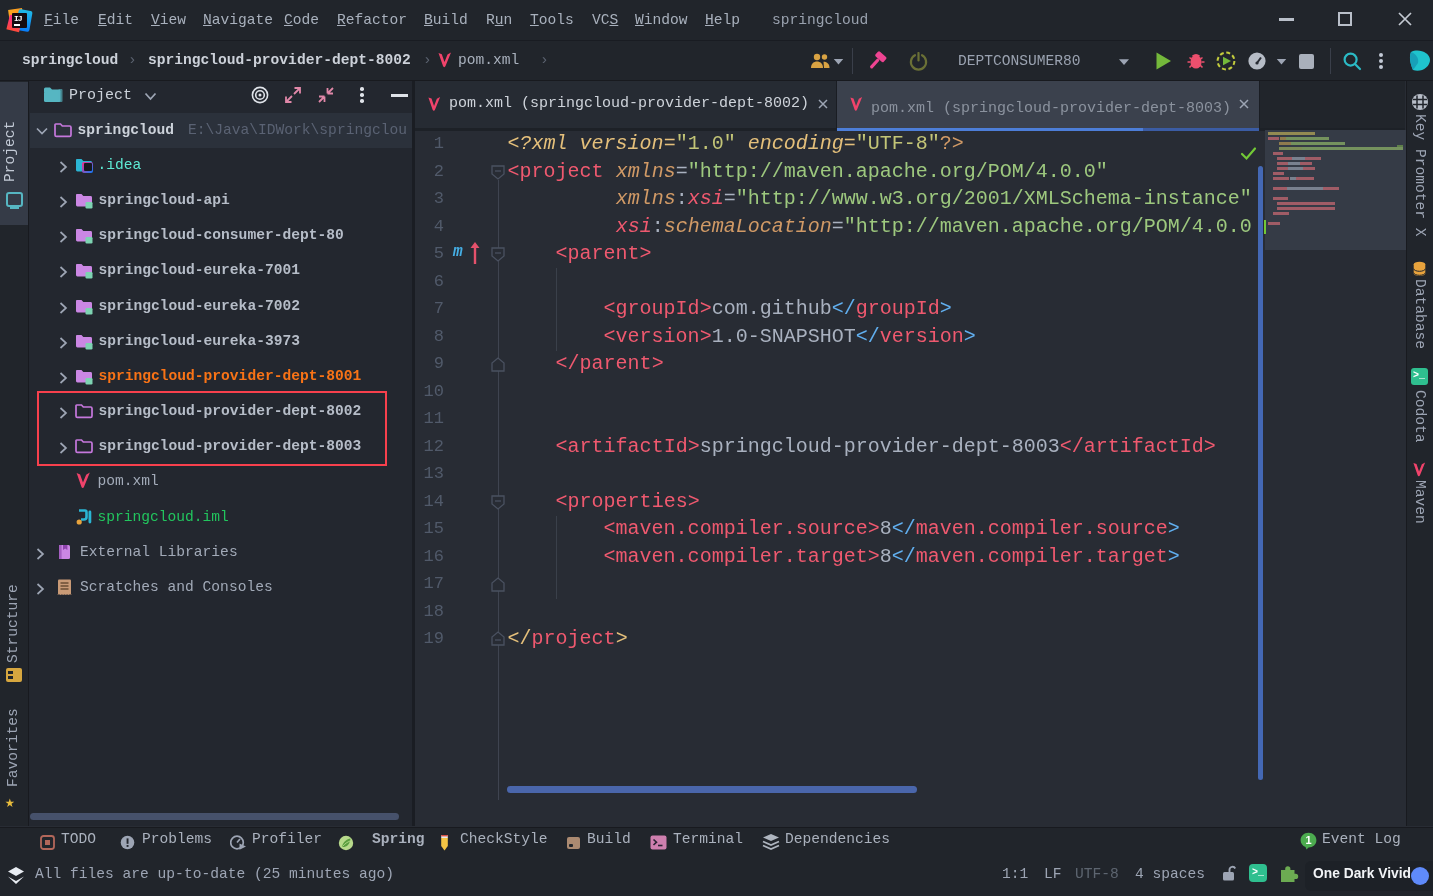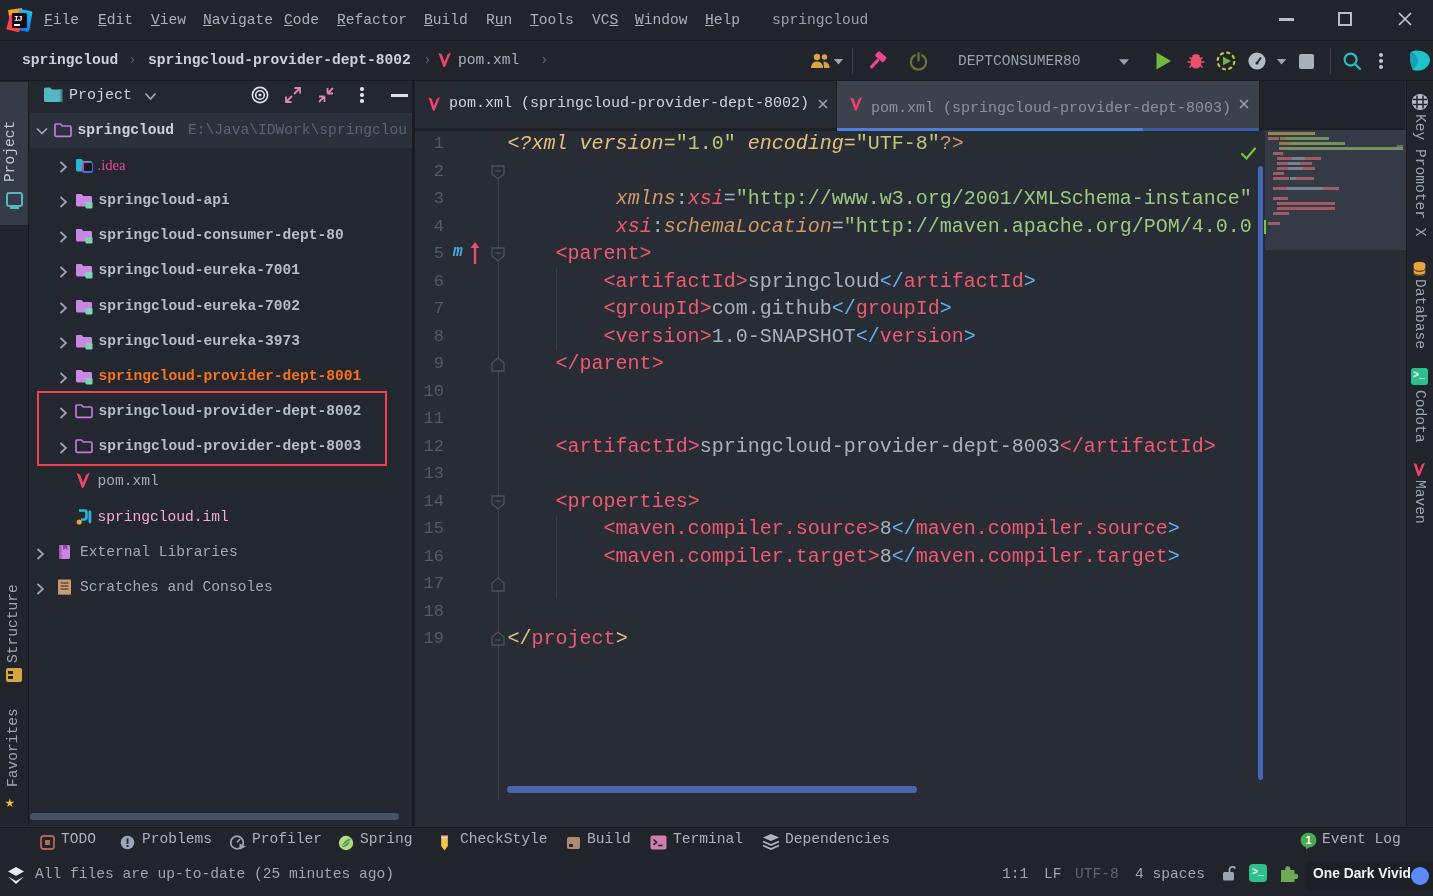--- a/index.html
+++ b/index.html
@@ -194,21 +194,21 @@
 
   <div class="row" style="top:147.9px;">
     <svg class="ab" style="left:30px;top:13px;" width="9" height="12" viewBox="0 0 9 12">
         <path d="M1.5 1 L7 6 L1.5 11" fill="none" stroke="#9da5b4" stroke-width="1.7"></path>
       </svg>
     <svg class="ab" style="left:46px;top:9px;" width="18" height="16" viewBox="0 0 18 16">
       <path d="M1.8 2 L6.5 2 L8.3 4 L15.6 4 Q17 4 17 5.4 L17 13 Q17 14.4 15.6 14.4 L2.4 14.4 Q1 14.4 1 13 L1 3 Q1 2 1.8 2 Z" fill="#2bb5d4" stroke="none"></path>
     </svg>
     <div class="ab" style="left:53px;top:14px;width:11px;height:11px;border-radius:2px;background:linear-gradient(135deg,#fe2d8a,#087cfa);"></div>
     <div class="ab" style="left:55px;top:15.5px;width:8px;height:8px;background:#16191f;border-radius:1px;"></div>
-    <span class="ab" style="left:68.5px;top:9px;color:#ec4899;font-family:Liberation Serif, serif;">.idea</span>
+    <span class="ab" style="left:68.5px;top:9px;color:#5eead4;">.idea</span>
   </div>
 
   <div class="row" style="top:183px;">
     <svg class="ab" style="left:30px;top:13px;" width="9" height="12" viewBox="0 0 9 12">
         <path d="M1.5 1 L7 6 L1.5 11" fill="none" stroke="#9da5b4" stroke-width="1.7"></path>
       </svg>
     <svg class="ab" style="left:46px;top:9px;" width="19" height="17" viewBox="0 0 19 17">
       <path d="M1.8 2 L6.5 2 L8.3 4 L15.6 4 Q17 4 17 5.4 L17 13 Q17 14.4 15.6 14.4 L2.4 14.4 Q1 14.4 1 13 L1 3 Q1 2 1.8 2 Z" fill="#cb87e4"></path>
       <rect x="10.5" y="10" width="7" height="6.5" rx="1.2" fill="#7ed3b2"></rect>
     </svg>
@@ -287,21 +287,21 @@
         <path d="M1.5 2 L6 15 C6.5 16.5 8 16.5 8.5 15 L14 1.5 L10.5 3.5 L7.5 11 L4.8 3.2 Z" fill="#f0436b"></path>
       </svg>
     <span class="ab" style="left:68.5px;top:9px;color:#a2aab8;">pom.xml</span>
   </div>
   <div class="row" style="top:499.5px;">
     <svg class="ab" style="left:46px;top:9px;" width="18" height="17" viewBox="0 0 18 17">
       <path d="M4 1.5 L10 1.5 Q11.5 1.5 11.5 3.5 L11.5 8 Q11.5 10.5 9 10.5 L6 10.5" fill="none" stroke="#2bb5d4" stroke-width="2.6"></path>
       <rect x="13.5" y="1.5" width="2.8" height="13" rx="1.4" fill="#2bb5d4"></rect>
       <circle cx="4.2" cy="13" r="2.6" fill="#e8a33d"></circle>
     </svg>
-    <span class="ab" style="left:68.5px;top:9px;color:#f9a8d4;">springcloud.iml</span>
+    <span class="ab" style="left:68.5px;top:9px;color:#22c55e;">springcloud.iml</span>
   </div>
   <div class="row" style="top:534.6px;">
     <svg class="ab" style="left:7px;top:13px;" width="9" height="12" viewBox="0 0 9 12">
         <path d="M1.5 1 L7 6 L1.5 11" fill="none" stroke="#9da5b4" stroke-width="1.7"></path>
       </svg>
     <svg class="ab" style="left:27px;top:8px;" width="18" height="18" viewBox="0 0 18 18">
       <path d="M3 2 L12.5 2 Q14 2 14 3.5 L14 14.5 Q14 16 12.5 16 L3 16 Z" fill="#cb87e4"></path>
       <rect x="3" y="2" width="2.6" height="14" fill="#a55fc2"></rect>
       <path d="M7 2 L7 7 L9.2 5.4 L11.4 7 L11.4 2 Z" fill="#8e44ad"></path>
     </svg>
@@ -346,24 +346,24 @@
     </svg>
   <div class="ab" style="left:415px;top:47px;width:422px;height:3.5px;background:#1d2127;"></div>
   <div class="ab" style="left:1259px;top:47px;width:146px;height:3.5px;background:#1d2127;"></div>
   <div class="ab" style="left:837px;top:47px;width:306px;height:3.5px;background:#4d7ed8;"></div>
   <div class="ab" style="left:1143px;top:47px;width:116px;height:3.5px;background:#3b5ca4;"></div>
 </div>
 
 <div class="ab" style="left:415px;top:131px;width:990px;height:695px;background:#282c34;" id="editor"></div>
 <div id="code" class="ab" style="left:0;top:0;width:1263px;height:826px;overflow:hidden;">
   <div class="cl" style="top:130.2px;"><span class="yel"><span class="i">&lt;?xml version</span>=<span style="color:#c3c577;">"1.0"</span> <span class="i">encoding</span>=<span style="color:#c3c577;">"UTF-8"</span><span class="org">?&gt;</span></span></div>
+  <div class="cl" style="top:157.7px;"><span class="red">&lt;project </span><span class="org i">xmlns</span><span class="fg">=</span><span class="grn">"http://maven.apache.org/POM/4.0.0"</span></div>
   <div class="cl" style="top:185.2px;">         <span class="org i">xmlns</span><span class="fg">:</span><span class="red i">xsi</span><span class="fg">=</span><span class="grn">"http://www.w3.org/2001/XMLSchema-instance"</span></div>
   <div class="cl" style="top:212.7px;">         <span class="red i">xsi</span><span class="fg">:</span><span class="org i">schemaLocation</span><span class="fg">=</span><span class="grn">"http://maven.apache.org/POM/4.0.0 ht</span></div>
   <div class="cl" style="top:240.2px;">    <span class="red">&lt;parent&gt;</span></div>
-  <div class="cl" style="top:267.7px;">        <span class="red">&lt;artifactId&gt;</span><span class="fg">springcloud</span><span class="blu">&lt;/</span><span class="red">artifactId</span><span class="blu">&gt;</span></div>
   <div class="cl" style="top:295.2px;font-family:Liberation Mono, monospace;">        <span class="red">&lt;groupId&gt;</span><span class="fg">com.github</span><span class="blu">&lt;/</span><span class="red">groupId</span><span class="blu">&gt;</span></div>
   <div class="cl" style="top:322.7px;">        <span class="red">&lt;version&gt;</span><span class="fg">1.0-SNAPSHOT</span><span class="blu">&lt;/</span><span class="red">version</span><span class="blu">&gt;</span></div>
   <div class="cl" style="top:350.2px;">    <span class="red">&lt;/parent&gt;</span></div>
   <div class="cl" style="top:432.7px;">    <span class="red">&lt;artifactId&gt;</span><span class="fg">springcloud-provider-dept-8003</span><span class="red">&lt;/artifactId&gt;</span></div>
   <div class="cl" style="top:487.7px;">    <span class="red">&lt;properties&gt;</span></div>
   <div class="cl" style="top:515.2px;">        <span class="red">&lt;maven.compiler.source&gt;</span><span class="fg">8</span><span class="blu">&lt;/</span><span class="red">maven.compiler.source</span><span class="blu">&gt;</span></div>
   <div class="cl" style="top:542.7px;">        <span class="red">&lt;maven.compiler.target&gt;</span><span class="fg">8</span><span class="blu">&lt;/</span><span class="red">maven.compiler.target</span><span class="blu">&gt;</span></div>
   <div class="cl" style="top:625.2px;"><span class="yel">&lt;/</span><span class="red">project</span><span class="yel">&gt;</span></div>
 
   <div class="ab" style="left:555.5px;top:268px;width:1px;height:83px;background:#3a404a;"></div>
@@ -503,21 +503,21 @@
     <circle cx="7" cy="7.5" r="6.3" fill="none" stroke="#9da5b4" stroke-width="1.7"></circle>
     <line x1="7" y1="7.5" x2="10" y2="4" stroke="#9da5b4" stroke-width="1.7"></line>
     <path d="M9.5 8.5 L16 11.5 L9.5 14.8 Z" fill="#9da5b4"></path>
   </svg>
   <span class="ab" style="left:252px;top:3px;">Profiler</span>
   <svg class="ab" style="left:338px;top:7px;" width="16" height="16" viewBox="0 0 16 16">
     <circle cx="8" cy="8" r="7.2" fill="#b7d98b"></circle>
     <path d="M12.5 3.5 C9 4 5 6.5 4 12 C8 12.5 12 10 12.5 3.5 Z" fill="#5a9e3f"></path>
     <path d="M4.5 11.5 C7 8.5 9.5 7 12 6" fill="none" stroke="#b7d98b" stroke-width="0.9"></path>
   </svg>
-  <span class="ab" style="left:360px;top:3px;">Spring</span>
+  <span class="ab" style="left:372px;top:3px;font-weight:bold;">Spring</span>
   <svg class="ab" style="left:438px;top:6px;" width="13" height="17" viewBox="0 0 13 17">
     <rect x="3.2" y="1" width="6.6" height="3" fill="#e8e8e8"></rect>
     <rect x="3.2" y="4" width="6.6" height="8" fill="#f5c544"></rect>
     <path d="M3.2 12 L6.5 16.5 L9.8 12 Z" fill="#f5c544"></path>
     <rect x="3.2" y="1" width="6.6" height="1.4" fill="#d94f44"></rect>
   </svg>
   <span class="ab" style="left:460px;top:3px;">CheckStyle</span>
   <svg class="ab" style="left:566px;top:7px;" width="15" height="15" viewBox="0 0 15 15">
     <rect x="1" y="2" width="13" height="12" rx="2" fill="#ab8a71"></rect>
     <rect x="3" y="9" width="4" height="3" rx="1" fill="#21252b"></rect>

